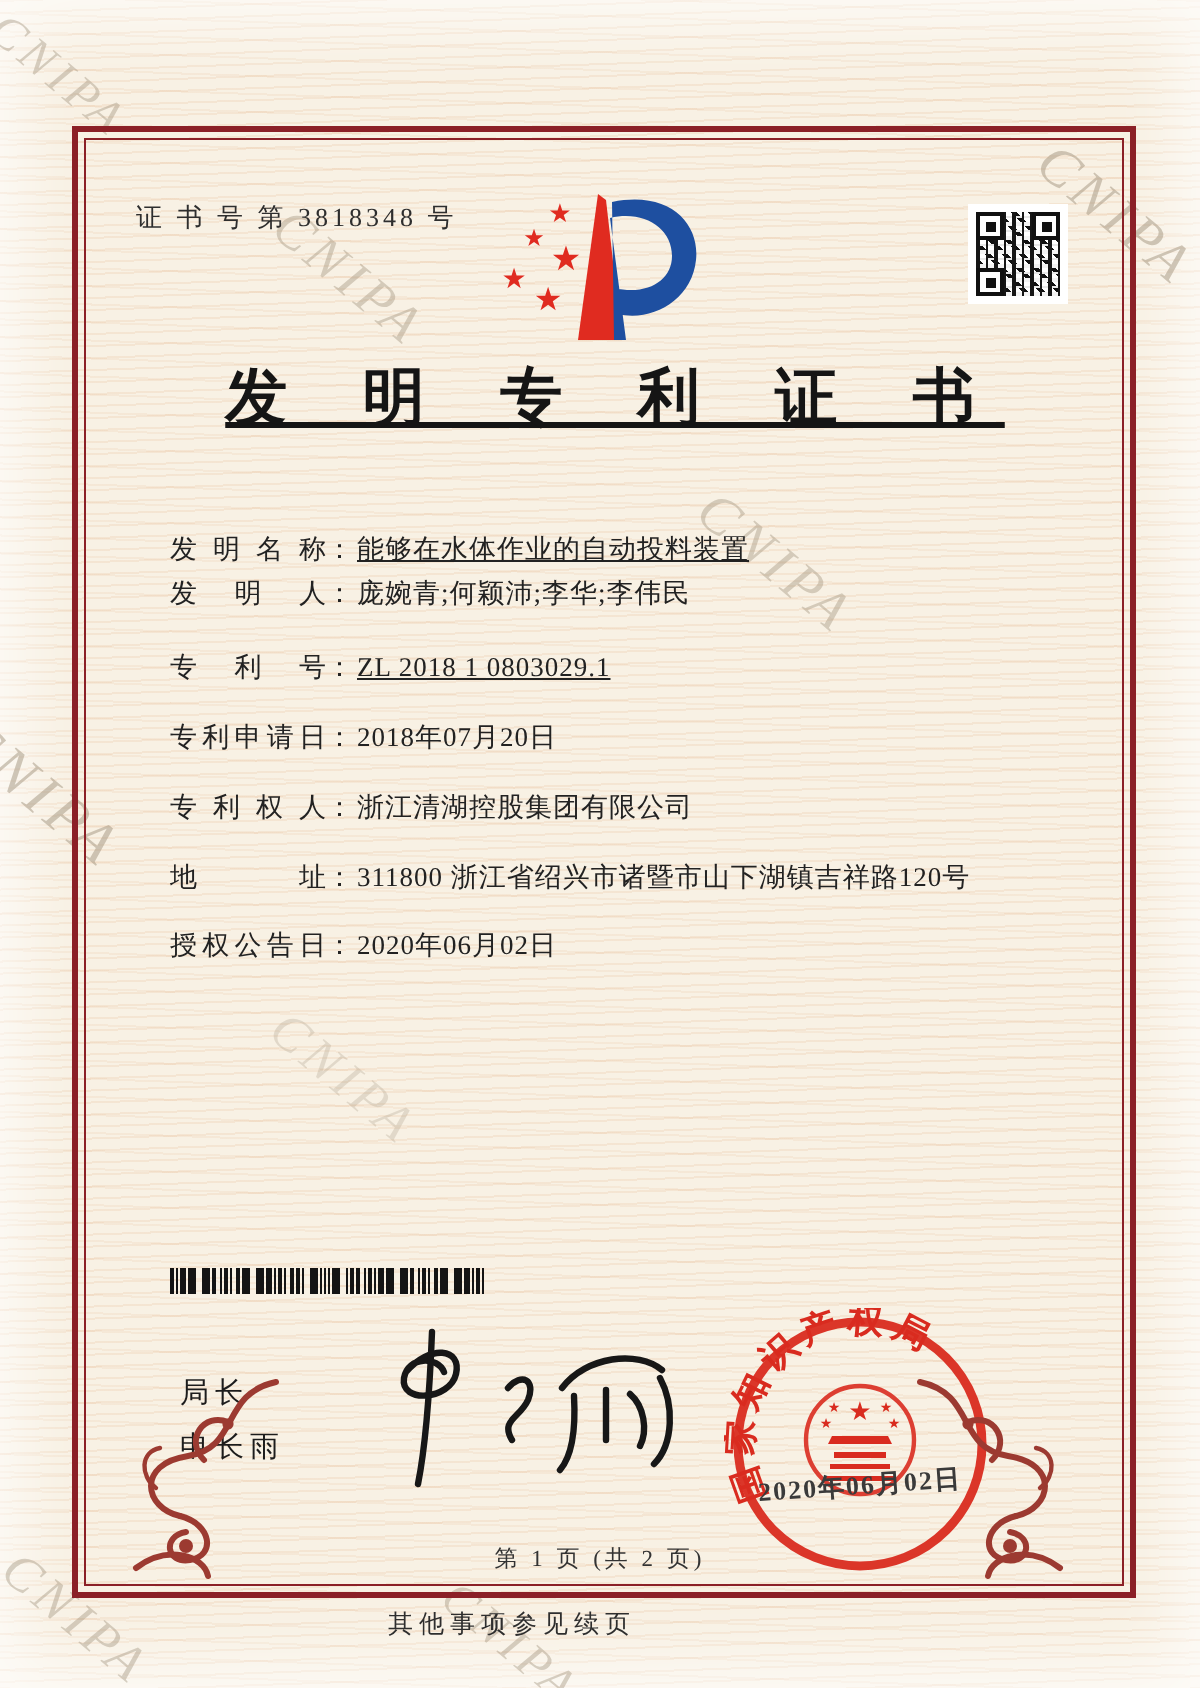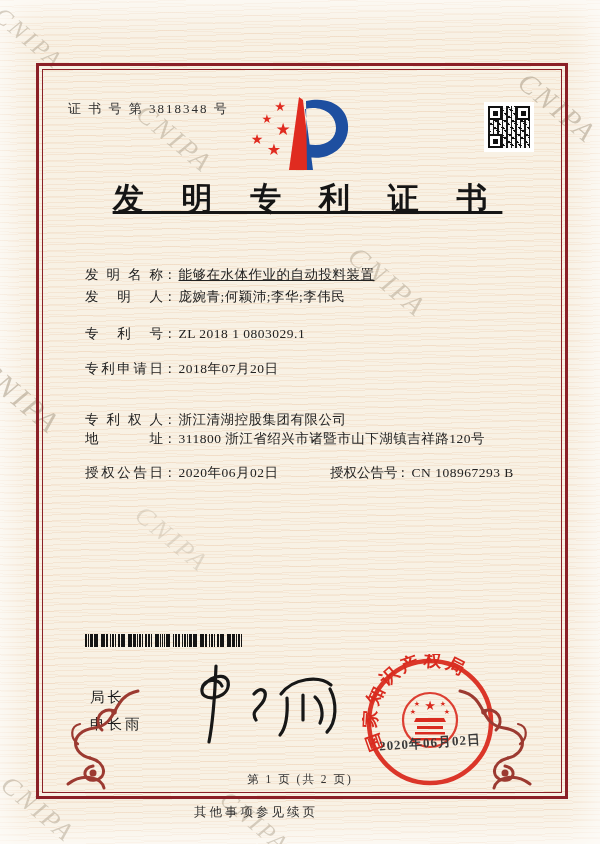--- a/index.html
+++ b/index.html
@@ -105,37 +105,34 @@
 </div>
 
 <div class="title">发 明 专 利 证 书</div>
 
 <div class="field" style="top:266px;text-decoration:underline;">
   <span class="flabel">发明名称</span><span class="colon">：</span><span class="fvalue">能够在水体作业的自动投料装置</span>
 </div>
 <div class="field" style="top:288px;">
   <span class="flabel">发明人</span><span class="colon">：</span><span class="fvalue">庞婉青;何颖沛;李华;李伟民</span>
 </div>
-<div class="field" style="top:325px;">
+<div class="field" style="top:325px;text-decoration:underline;">
   <span class="flabel">专利号</span><span class="colon">：</span><span class="fvalue">ZL 2018 1 0803029.1</span>
 </div>
 <div class="field" style="top:360px;">
   <span class="flabel">专利申请日</span><span class="colon">：</span><span class="fvalue">2018年07月20日</span>
 </div>
-<div class="field" style="top:395px;margin-top:16px;">
+<div class="field" style="top:395px;">
   <span class="flabel">专利权人</span><span class="colon">：</span><span class="fvalue">浙江清湖控股集团有限公司</span>
 </div>
 <div class="field" style="top:430px;">
   <span class="flabel">地址</span><span class="colon">：</span><span class="fvalue">311800 浙江省绍兴市诸暨市山下湖镇吉祥路120号</span>
 </div>
 <div class="field" style="top:464px;">
   <span class="flabel">授权公告日</span><span class="colon">：</span><span class="fvalue">2020年06月02日</span>
-  <span class="pair2">
-    <span class="flabel" style="width:66px;">授权公告号</span><span class="colon">：</span><span class="fvalue">CN 108967293 B</span>
-  </span>
 </div>
 
 <div class="legal">
 </div>
 
 <div class="barcode"></div>
 
 <div class="signer">
   <div>局长</div>
   <div>申长雨</div>

